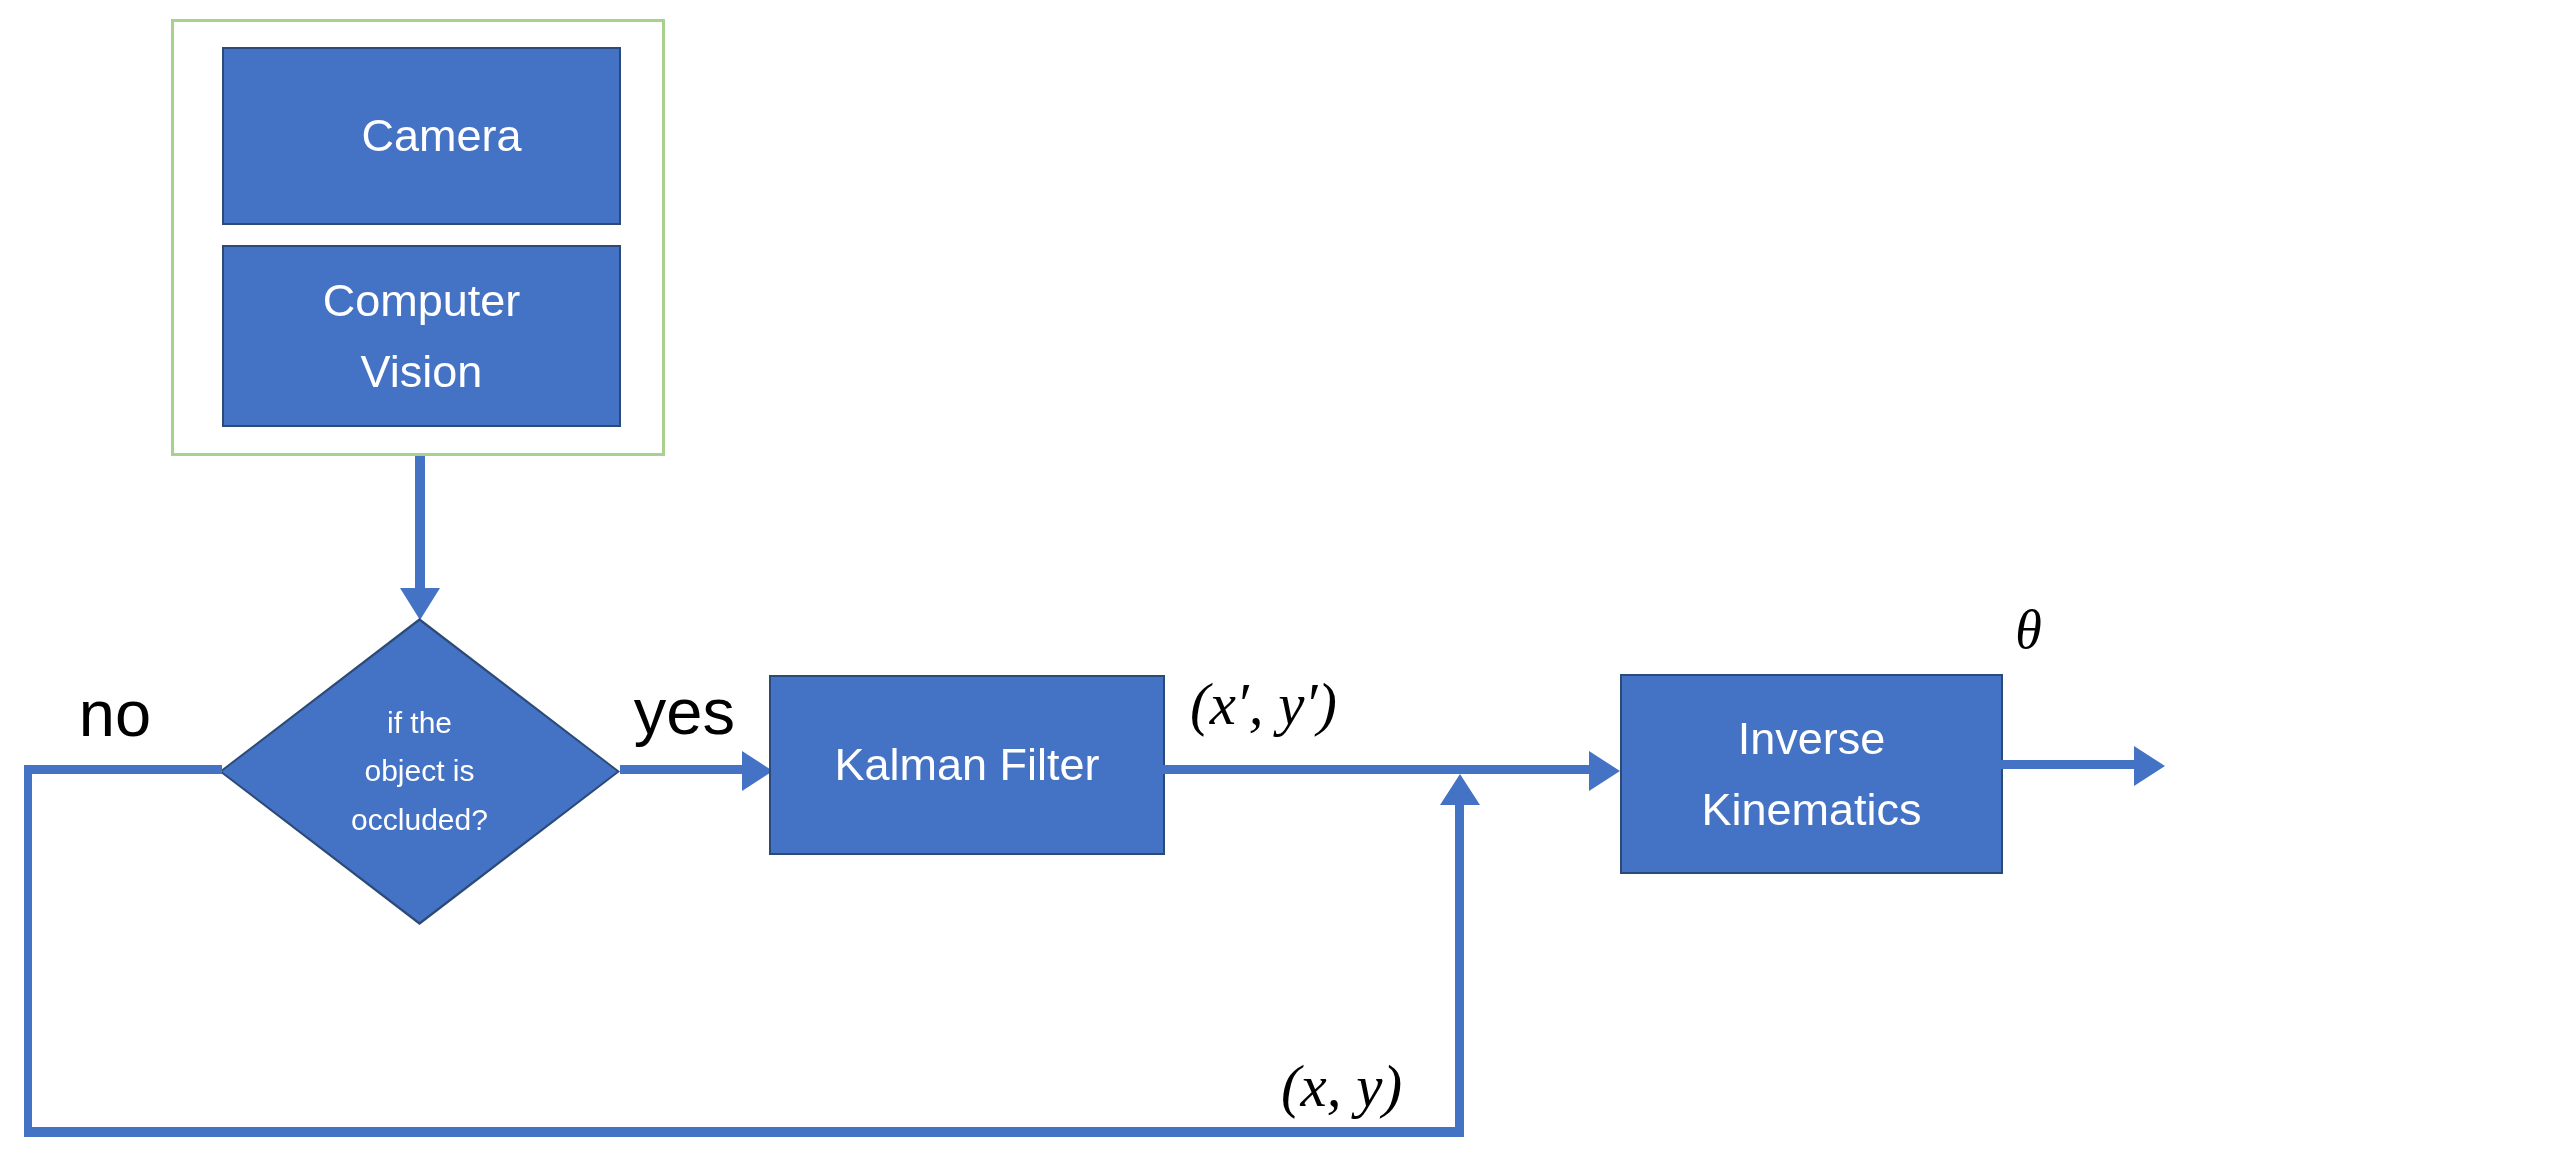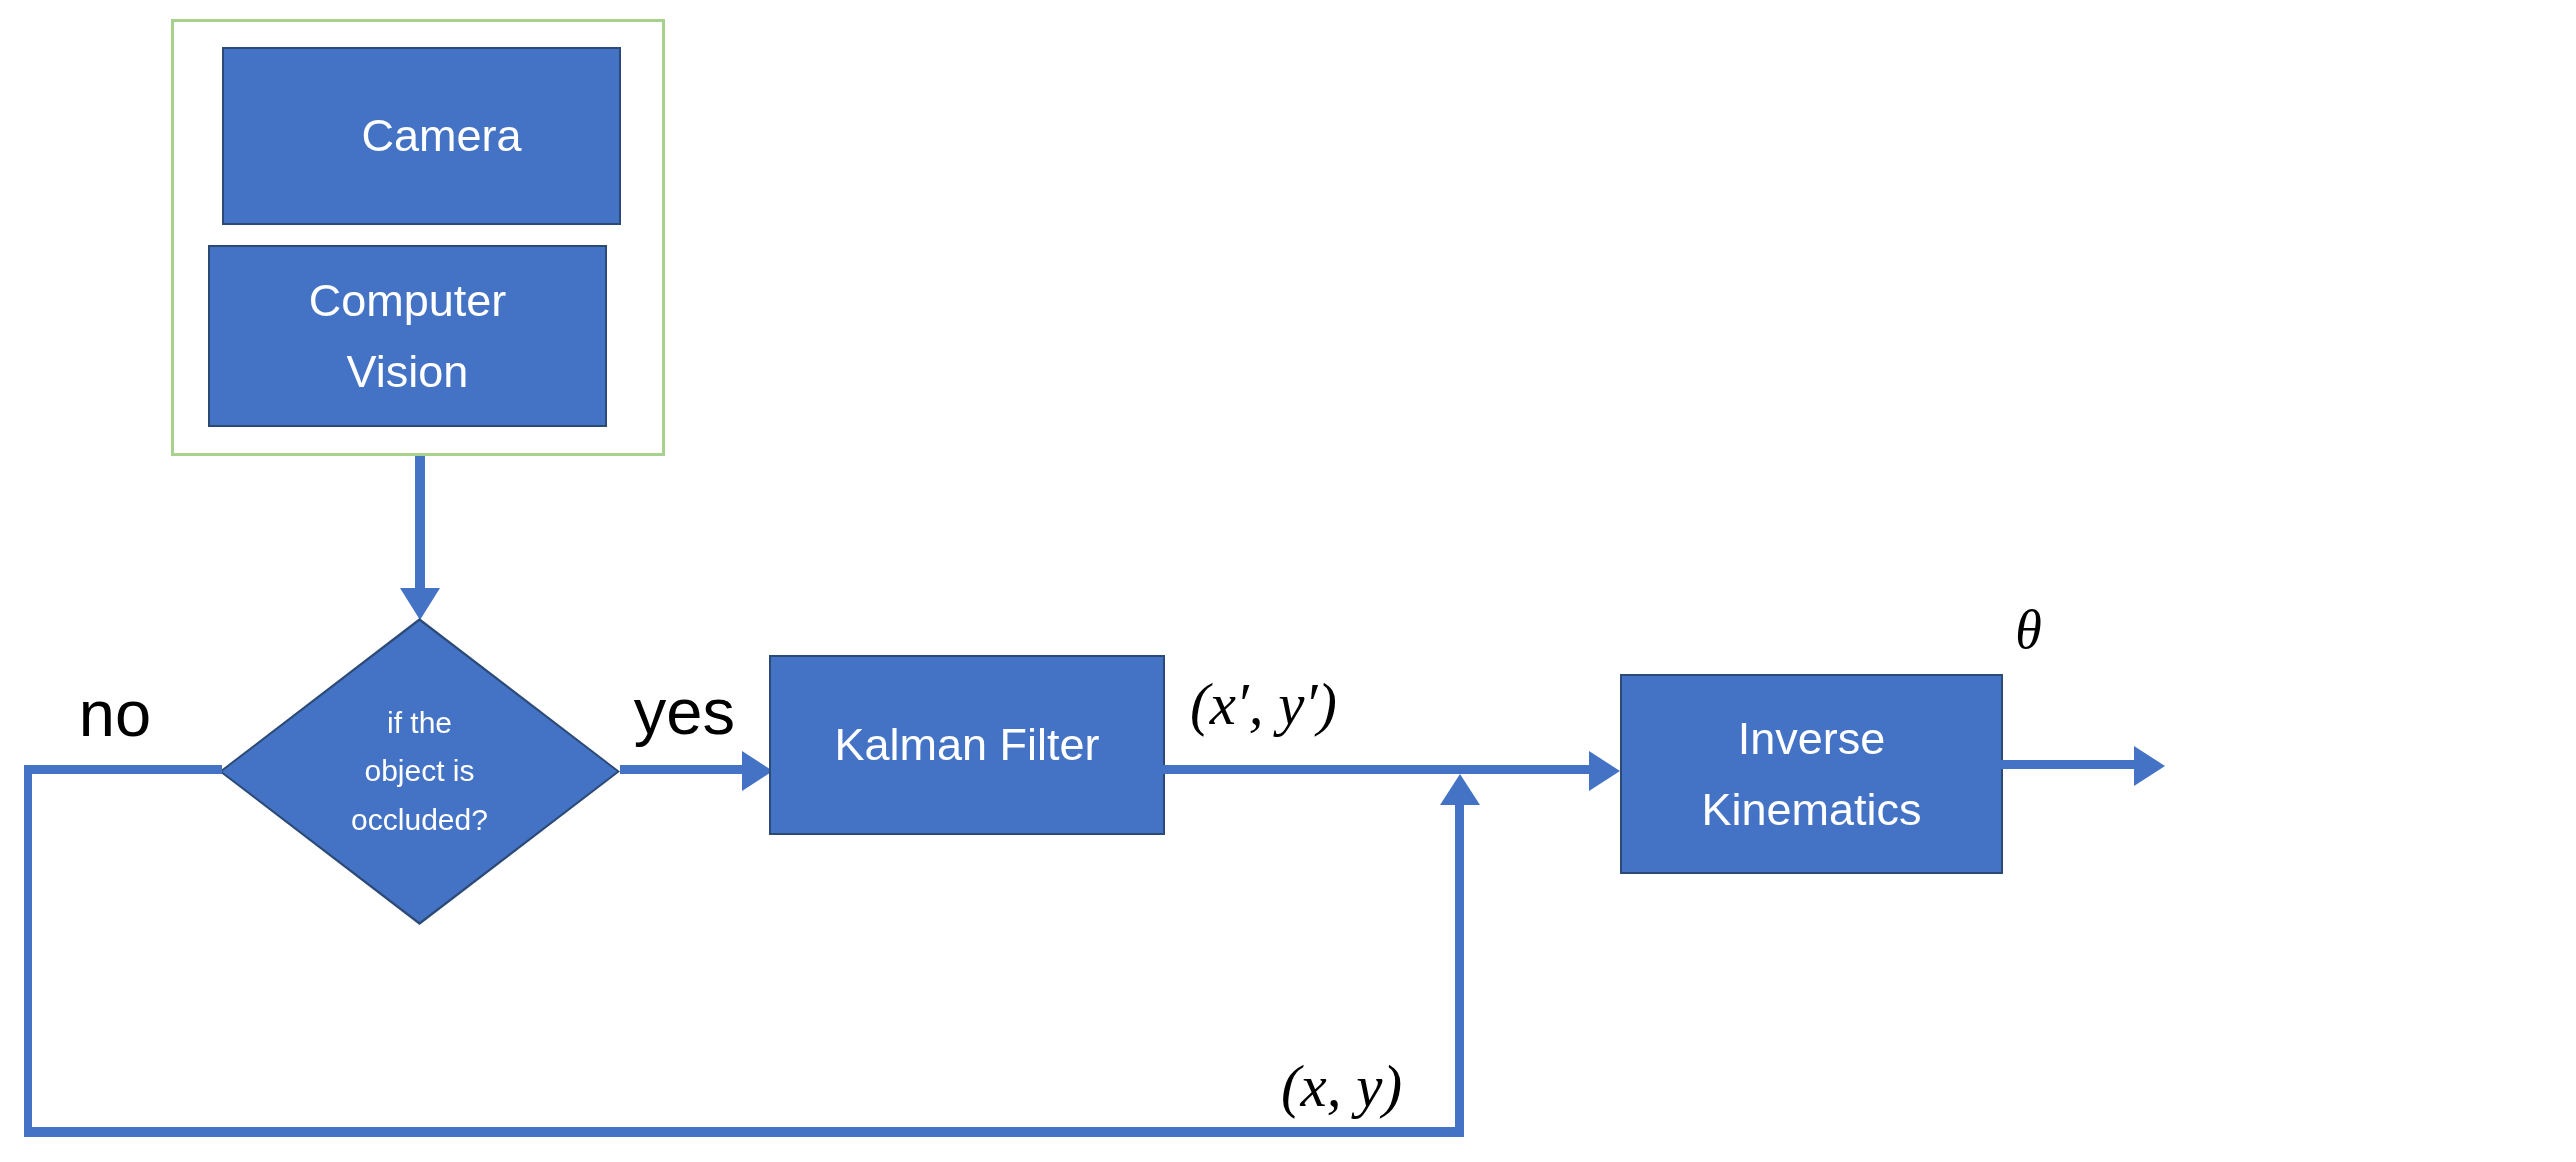--- a/index.html
+++ b/index.html
@@ -100,21 +100,21 @@
 <body>
 
 <div class="canvas">
 
   <div class="group" style="left:171px; top:18.6px; width:494px; height:437px;"></div>
 
   <div class="box" style="left:222px; top:47px; width:399px; height:178px;padding-left:40px;">
     <span>Camera</span>
   </div>
 
-  <div class="box" style="left:208px; top:245px; width:399px; height:182px;">
+  <div class="box" style="left:222px; top:245px; width:399px; height:182px;">
     <span class="wrap-narrow">Computer Vision</span>
   </div>
 
   <div class="vline" style="left:415px; top:456px; width:10px; height:137px;"></div>
   <div class="arrow arrow-down" style="left:400px; top:588px;"></div>
 
   <div class="diamond-outer">
     <div class="diamond-inner"></div>
     <div class="diamond-text">
       <div>if the</div>
@@ -122,21 +122,21 @@
       <div>occluded?</div>
     </div>
   </div>
 
   <div class="label" style="left:53px; top:678px; width:124px;">no</div>
   <div class="label" style="left:611px; top:676px; width:124px;text-align:right;">yes</div>
 
   <div class="hline" style="left:620px; top:765px; width:124px; height:9.3px;"></div>
   <div class="arrow arrow-right" style="left:742px; top:751px;"></div>
 
-  <div class="box" style="left:769px; top:655px; width:396px; height:180px;">
+  <div class="box" style="left:769px; top:675px; width:396px; height:180px;">
     <span>Kalman Filter</span>
   </div>
 
   <div class="hline" style="left:1163px; top:765px; width:427px; height:9.3px;"></div>
   <div class="arrow arrow-right" style="left:1589px; top:751px;"></div>
 
   <div class="label mathlabel" style="left:1158px; top:672px; width:211px;text-align:center;">(x′, y′)</div>
 
   <div class="box" style="left:1620px; top:674px; width:383px; height:200px;">
     <span class="wrap-narrow">Inverse Kinematics</span>

